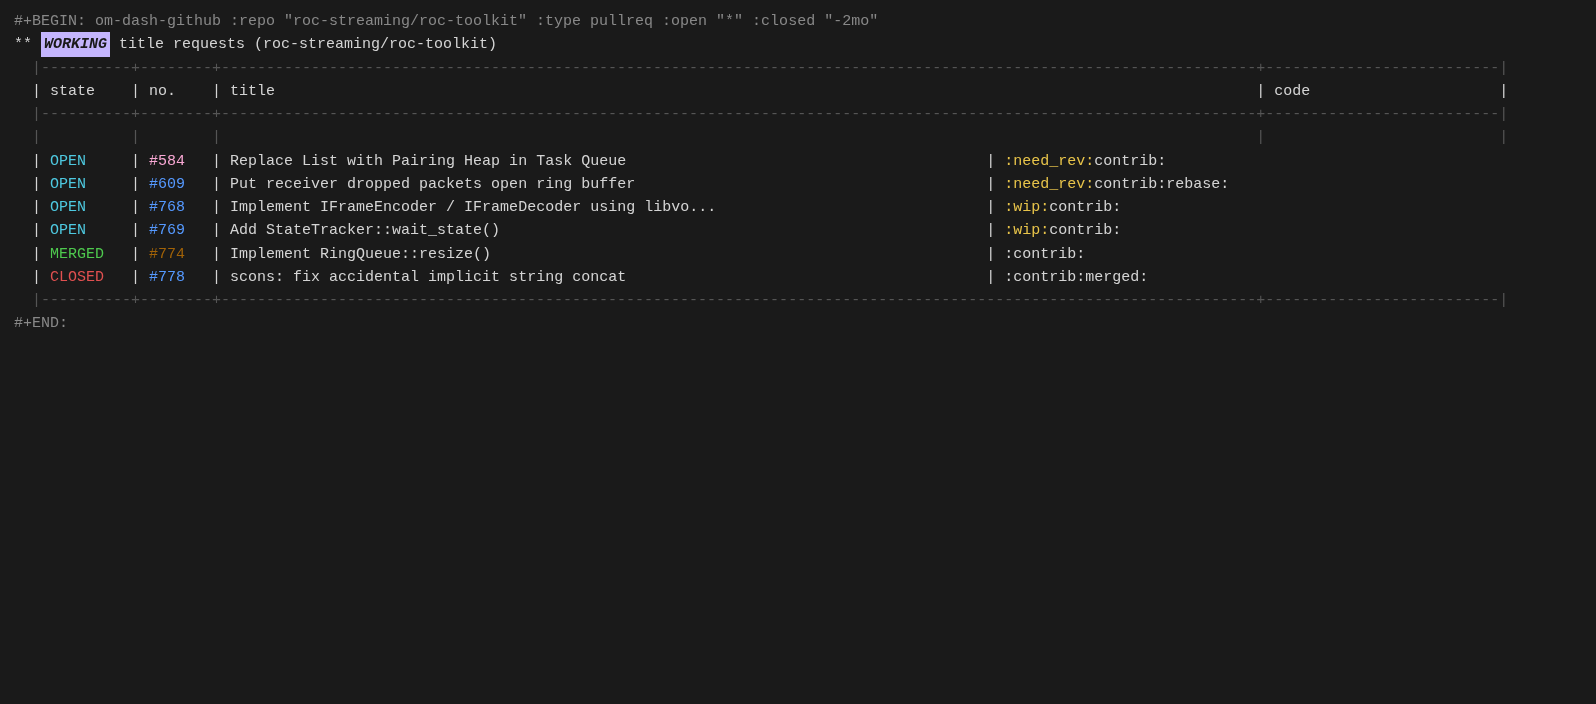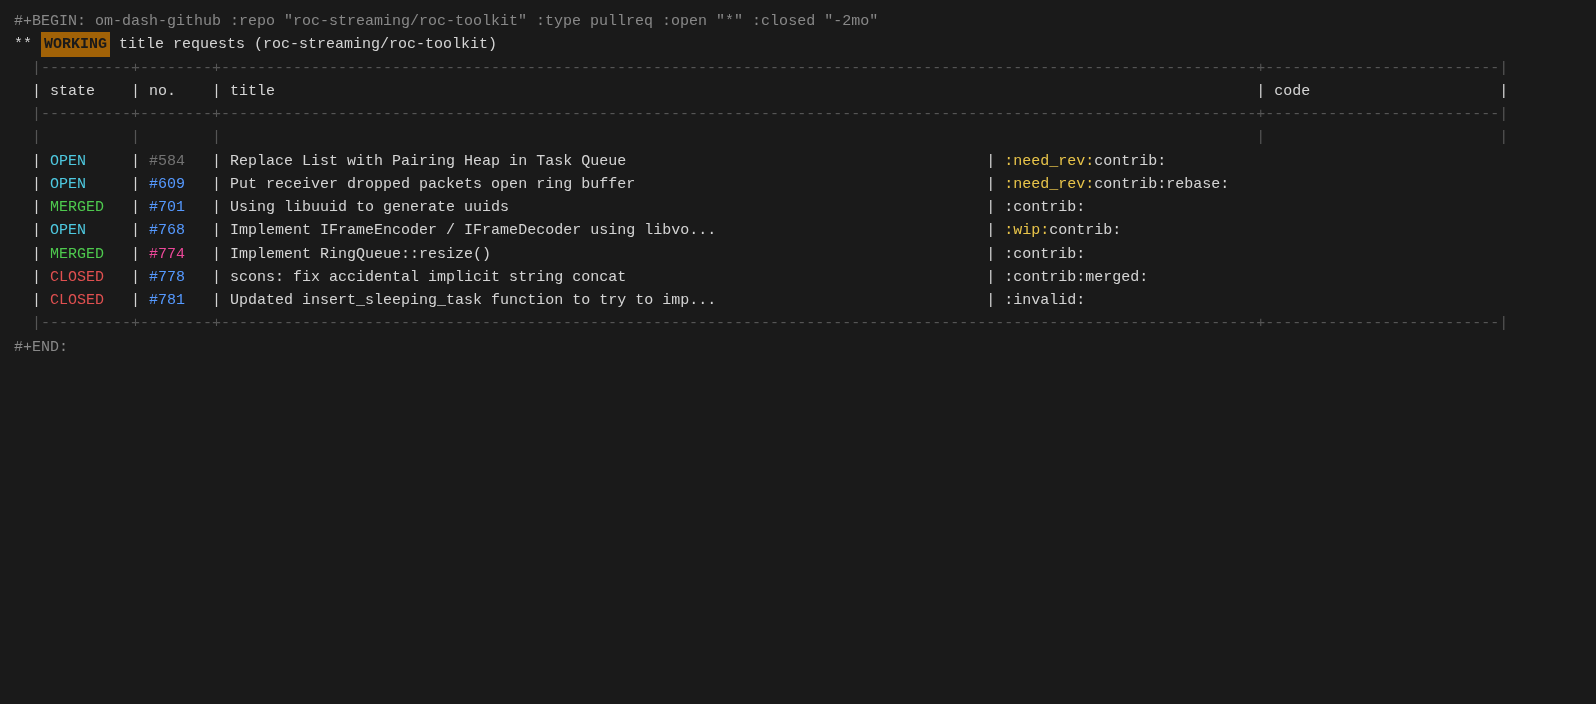--- a/index.html
+++ b/index.html
@@ -11,41 +11,40 @@
       padding: 10px 14px;
       min-height: 704px;
       width: 1596px;
     }
     .line {
       white-space: pre;
       line-height: 1.55;
     }
     .color-white  { color: #d4d4d4; }
     .color-dim    { color: #888; }
-    .bg-yellow    { background-color: #a16207; color: #1a1a1a; font-weight: bold; padding: 4px 3px; }
+    .bg-yellow    { background-color: #c4b5fd; color: #1a1a1a; font-weight: bold; padding: 4px 3px; font-style: italic; }
     .border-line  { color: #555; }
     a { color: #5599ff; text-decoration: none; }
   </style>
 </head>
 <body>
 
 <div>
   <div class="line"><span class="color-dim">#+BEGIN: om-dash-github :repo "roc-streaming/roc-toolkit" :type pullreq :open "*" :closed "-2mo"</span></div>
   <div class="line"><span class="color-white">** </span><span class="bg-yellow">WORKING</span><span class="color-white"> title requests (roc-streaming/roc-toolkit)</span></div>
 
   <div class="line border-line">  |----------+--------+-------------------------------------------------------------------------------------------------------------------+--------------------------|</div>
   <div class="line">  | <span class="color-white">state</span>    | <span class="color-white">no.</span>    | <span class="color-white">title</span>                                                                                                             | <span class="color-white">code</span>                     |</div>
   <div class="line border-line">  |----------+--------+-------------------------------------------------------------------------------------------------------------------+--------------------------|</div>
   <div class="line border-line">  |          |        |                                                                                                                   |                          |</div>
 
   <div id="table-rows">
-      <div class="line">  | <span style="color:#4ec9e0">OPEN    </span> | <a href="#" style="color:#737373">#584  </a> | <span>Replace List with Pairing Heap in Task Queue                                       </span> | <span style="color:#e8c44a">:need_rev:</span><span style="color:#d4d4d4">contrib:</span></div>
+      <div class="line">  | <span style="color:#4ec9e0">OPEN    </span> | <a href="#" style="color:#f9a8d4">#584  </a> | <span>Replace List with Pairing Heap in Task Queue                                       </span> | <span style="color:#e8c44a">:need_rev:</span><span style="color:#d4d4d4">contrib:</span></div>
       <div class="line">  | <span style="color:#4ec9e0">OPEN    </span> | <a href="#" style="color:#5599ff">#609  </a> | <span>Put receiver dropped packets open ring buffer                                      </span> | <span style="color:#e8c44a">:need_rev:</span><span style="color:#d4d4d4">contrib:</span><span style="color:#d4d4d4">rebase:</span></div>
-      <div class="line">  | <span style="color:#4ec94e">MERGED  </span> | <a href="#" style="color:#5599ff">#701  </a> | <span>Using libuuid to generate uuids                                                    </span> | <span style="color:#d4d4d4">:contrib:</span></div>
       <div class="line">  | <span style="color:#4ec9e0">OPEN    </span> | <a href="#" style="color:#5599ff">#768  </a> | <span>Implement IFrameEncoder / IFrameDecoder using libvo...                             </span> | <span style="color:#e8c44a">:wip:</span><span style="color:#d4d4d4">contrib:</span></div>
-      <div class="line">  | <span style="color:#4ec94e">MERGED  </span> | <a href="#" style="color:#ec4899">#774  </a> | <span>Implement RingQueue::resize()                                                      </span> | <span style="color:#d4d4d4">:contrib:</span></div>
+      <div class="line">  | <span style="color:#4ec9e0">OPEN    </span> | <a href="#" style="color:#5599ff">#769  </a> | <span>Add StateTracker::wait_state()                                                     </span> | <span style="color:#e8c44a">:wip:</span><span style="color:#d4d4d4">contrib:</span></div>
+      <div class="line">  | <span style="color:#4ec94e">MERGED  </span> | <a href="#" style="color:#a16207">#774  </a> | <span>Implement RingQueue::resize()                                                      </span> | <span style="color:#d4d4d4">:contrib:</span></div>
       <div class="line">  | <span style="color:#e05050">CLOSED  </span> | <a href="#" style="color:#5599ff">#778  </a> | <span>scons: fix accidental implicit string concat                                       </span> | <span style="color:#d4d4d4">:contrib:</span><span style="color:#d4d4d4">merged:</span></div>
-      <div class="line">  | <span style="color:#e05050">CLOSED  </span> | <a href="#" style="color:#5599ff">#781  </a> | <span>Updated insert_sleeping_task function to try to imp...                             </span> | <span style="color:#d4d4d4">:invalid:</span></div>
     </div>
 
   <div class="line border-line">  |----------+--------+-------------------------------------------------------------------------------------------------------------------+--------------------------|</div>
   <div class="line"><span class="color-dim">#+END:</span></div>
 </div>
 
 </body></html>

